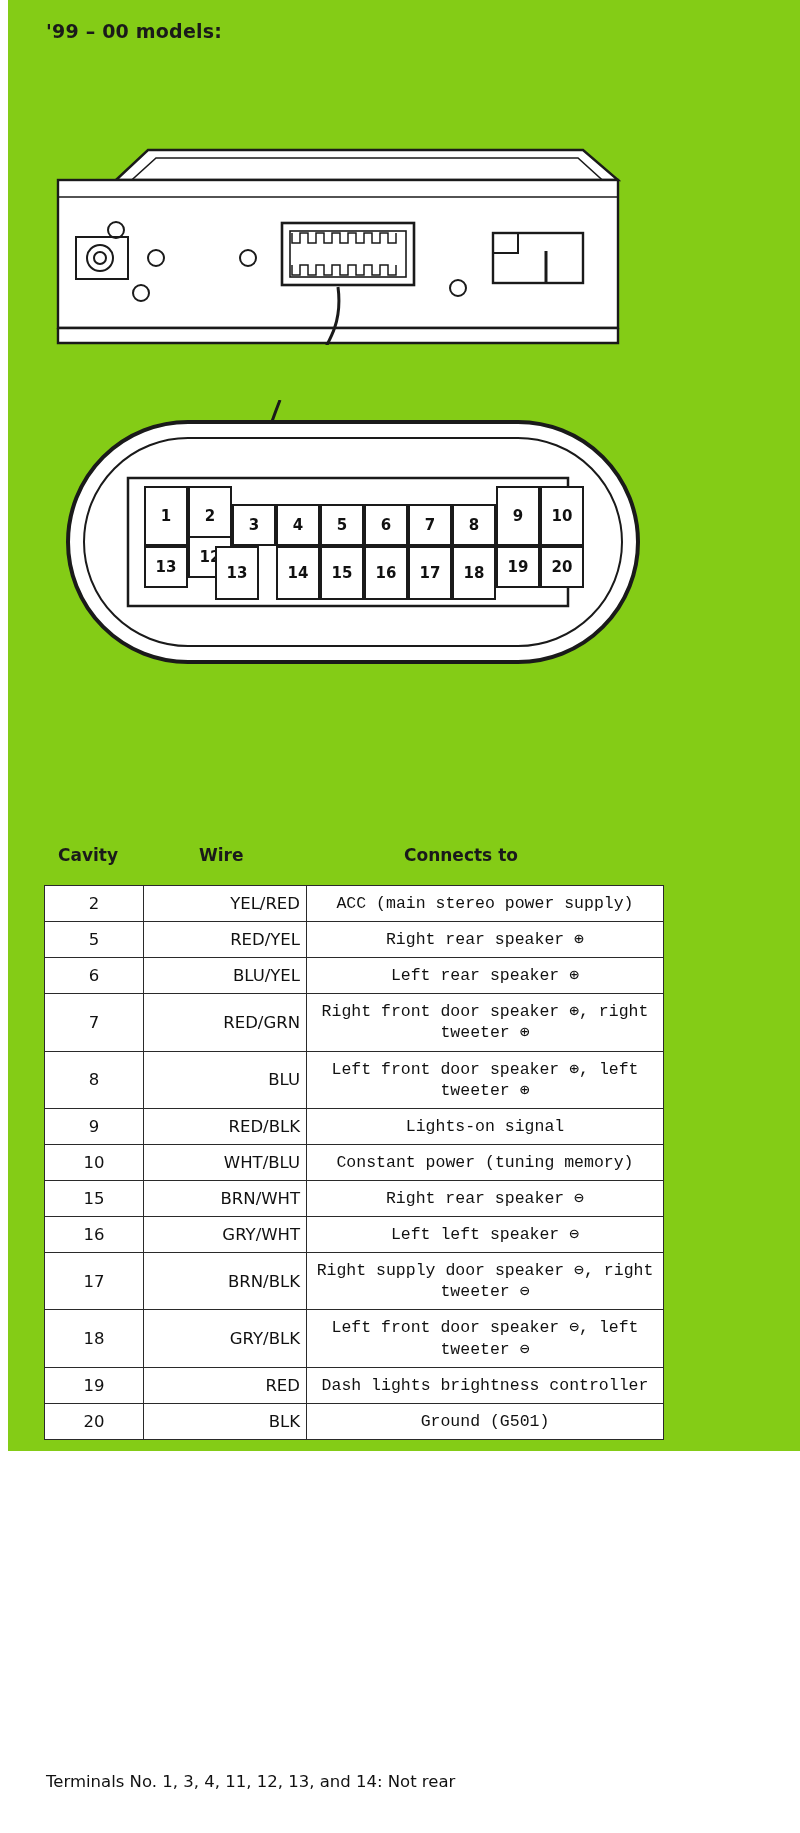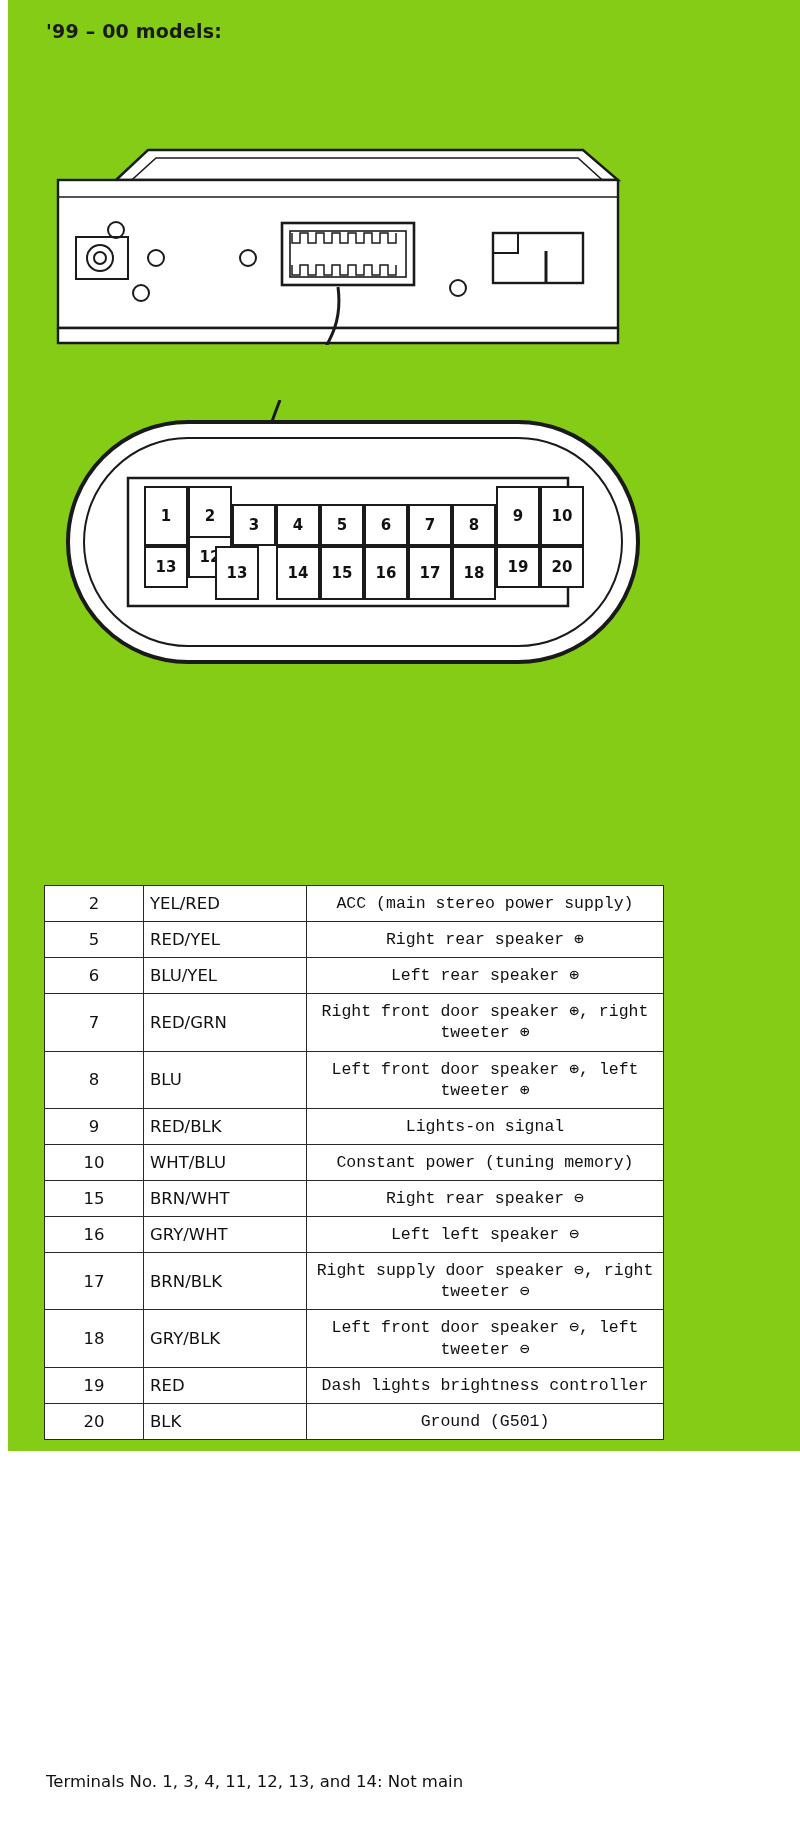--- a/index.html
+++ b/index.html
@@ -100,21 +100,21 @@
     padding: 7px 6px;
     vertical-align: middle;
     line-height: 1.28;
   }
   td.c-cavity {
     width: 86px;
     text-align: center;
   }
   td.c-wire {
     width: 150px;
-    text-align: left;
+    text-align: right;
   }
   td.c-conn {
     padding-left: 13px;
     text-align: center;
     font-family: Liberation Mono, monospace;
   }
 
   .footnote {
     position: absolute;
     left: 38px;
@@ -202,20 +202,25 @@
     <div class="pin" style="left:167px; top:146px; width:44px; height:54px;">13</div>
     <div class="pin" style="left:228px; top:146px; width:44px; height:54px;">14</div>
     <div class="pin" style="left:272px; top:146px; width:44px; height:54px;">15</div>
     <div class="pin" style="left:316px; top:146px; width:44px; height:54px;">16</div>
     <div class="pin" style="left:360px; top:146px; width:44px; height:54px;">17</div>
     <div class="pin" style="left:404px; top:146px; width:44px; height:54px;">18</div>
     <div class="pin" style="left:448px; top:146px; width:44px; height:42px;">19</div>
     <div class="pin" style="left:492px; top:146px; width:44px; height:42px;">20</div>
   </div>
 
+  <div class="table-head">
+    <span class="th-cavity">Cavity</span>
+    <span class="th-wire">Wire</span>
+    <span class="th-conn">Connects to</span>
+  </div>
 
   <table class="pinout">
     <tbody>
       <tr>
         <td class="c-cavity">2</td>
         <td class="c-wire">YEL/RED</td>
         <td class="c-conn">ACC (main stereo power supply)</td>
       </tr>
       <tr>
         <td class="c-cavity">5</td>
@@ -273,15 +278,15 @@
         <td class="c-conn">Dash lights brightness controller</td>
       </tr>
       <tr>
         <td class="c-cavity">20</td>
         <td class="c-wire">BLK</td>
         <td class="c-conn">Ground (G501)</td>
       </tr>
     </tbody>
   </table>
 
-  <div class="footnote">Terminals No. 1, 3, 4, 11, 12, 13, and 14: Not main</div>
+  <div class="footnote">Terminals No. 1, 3, 4, 11, 12, 13, and 14: Not rear</div>
 
 </div>
 
 </body></html>

